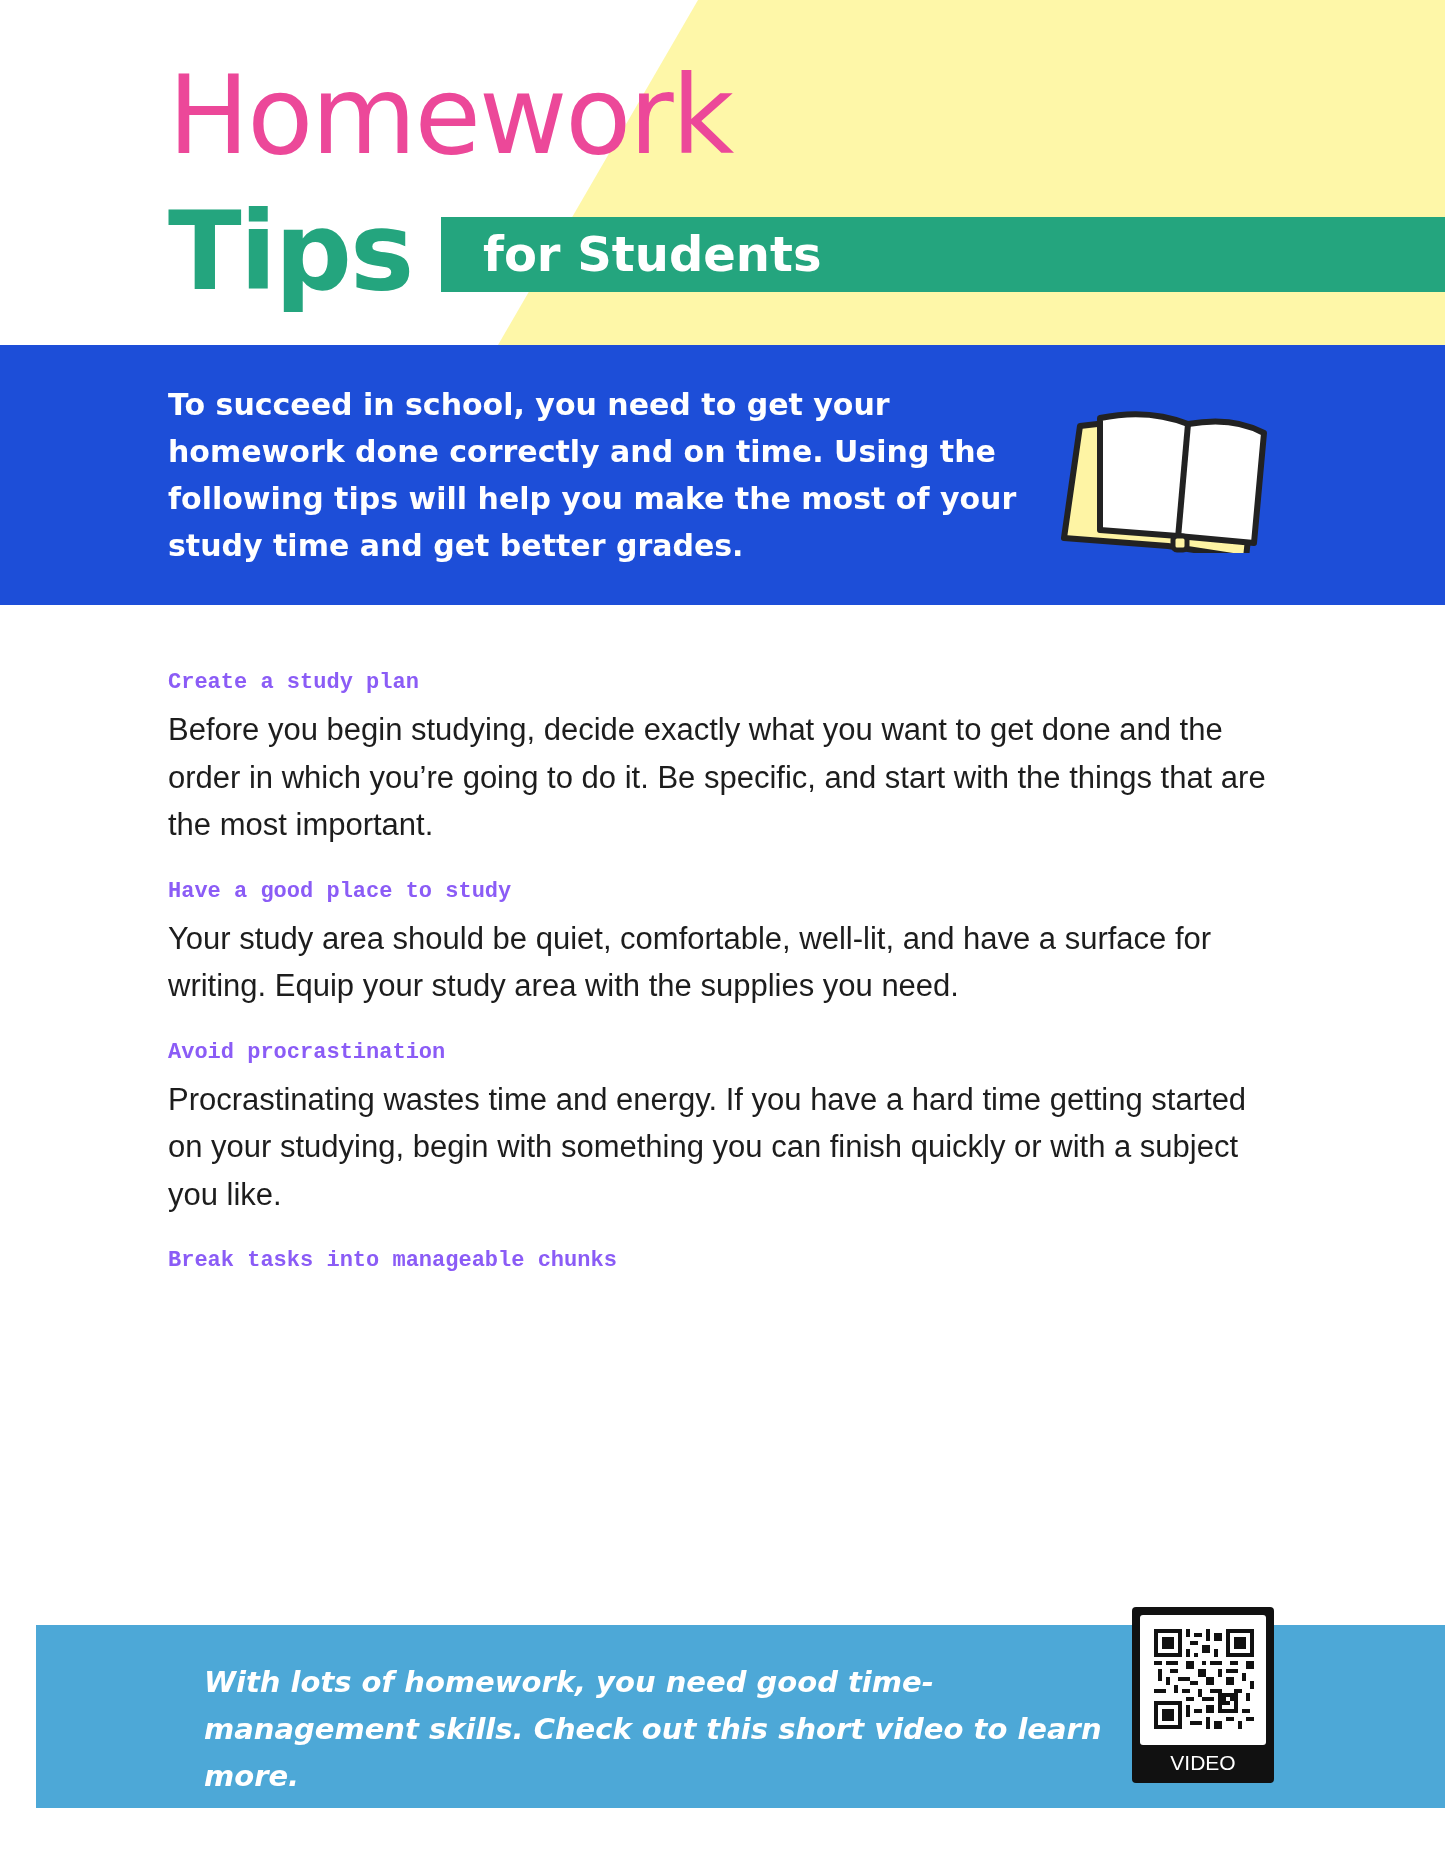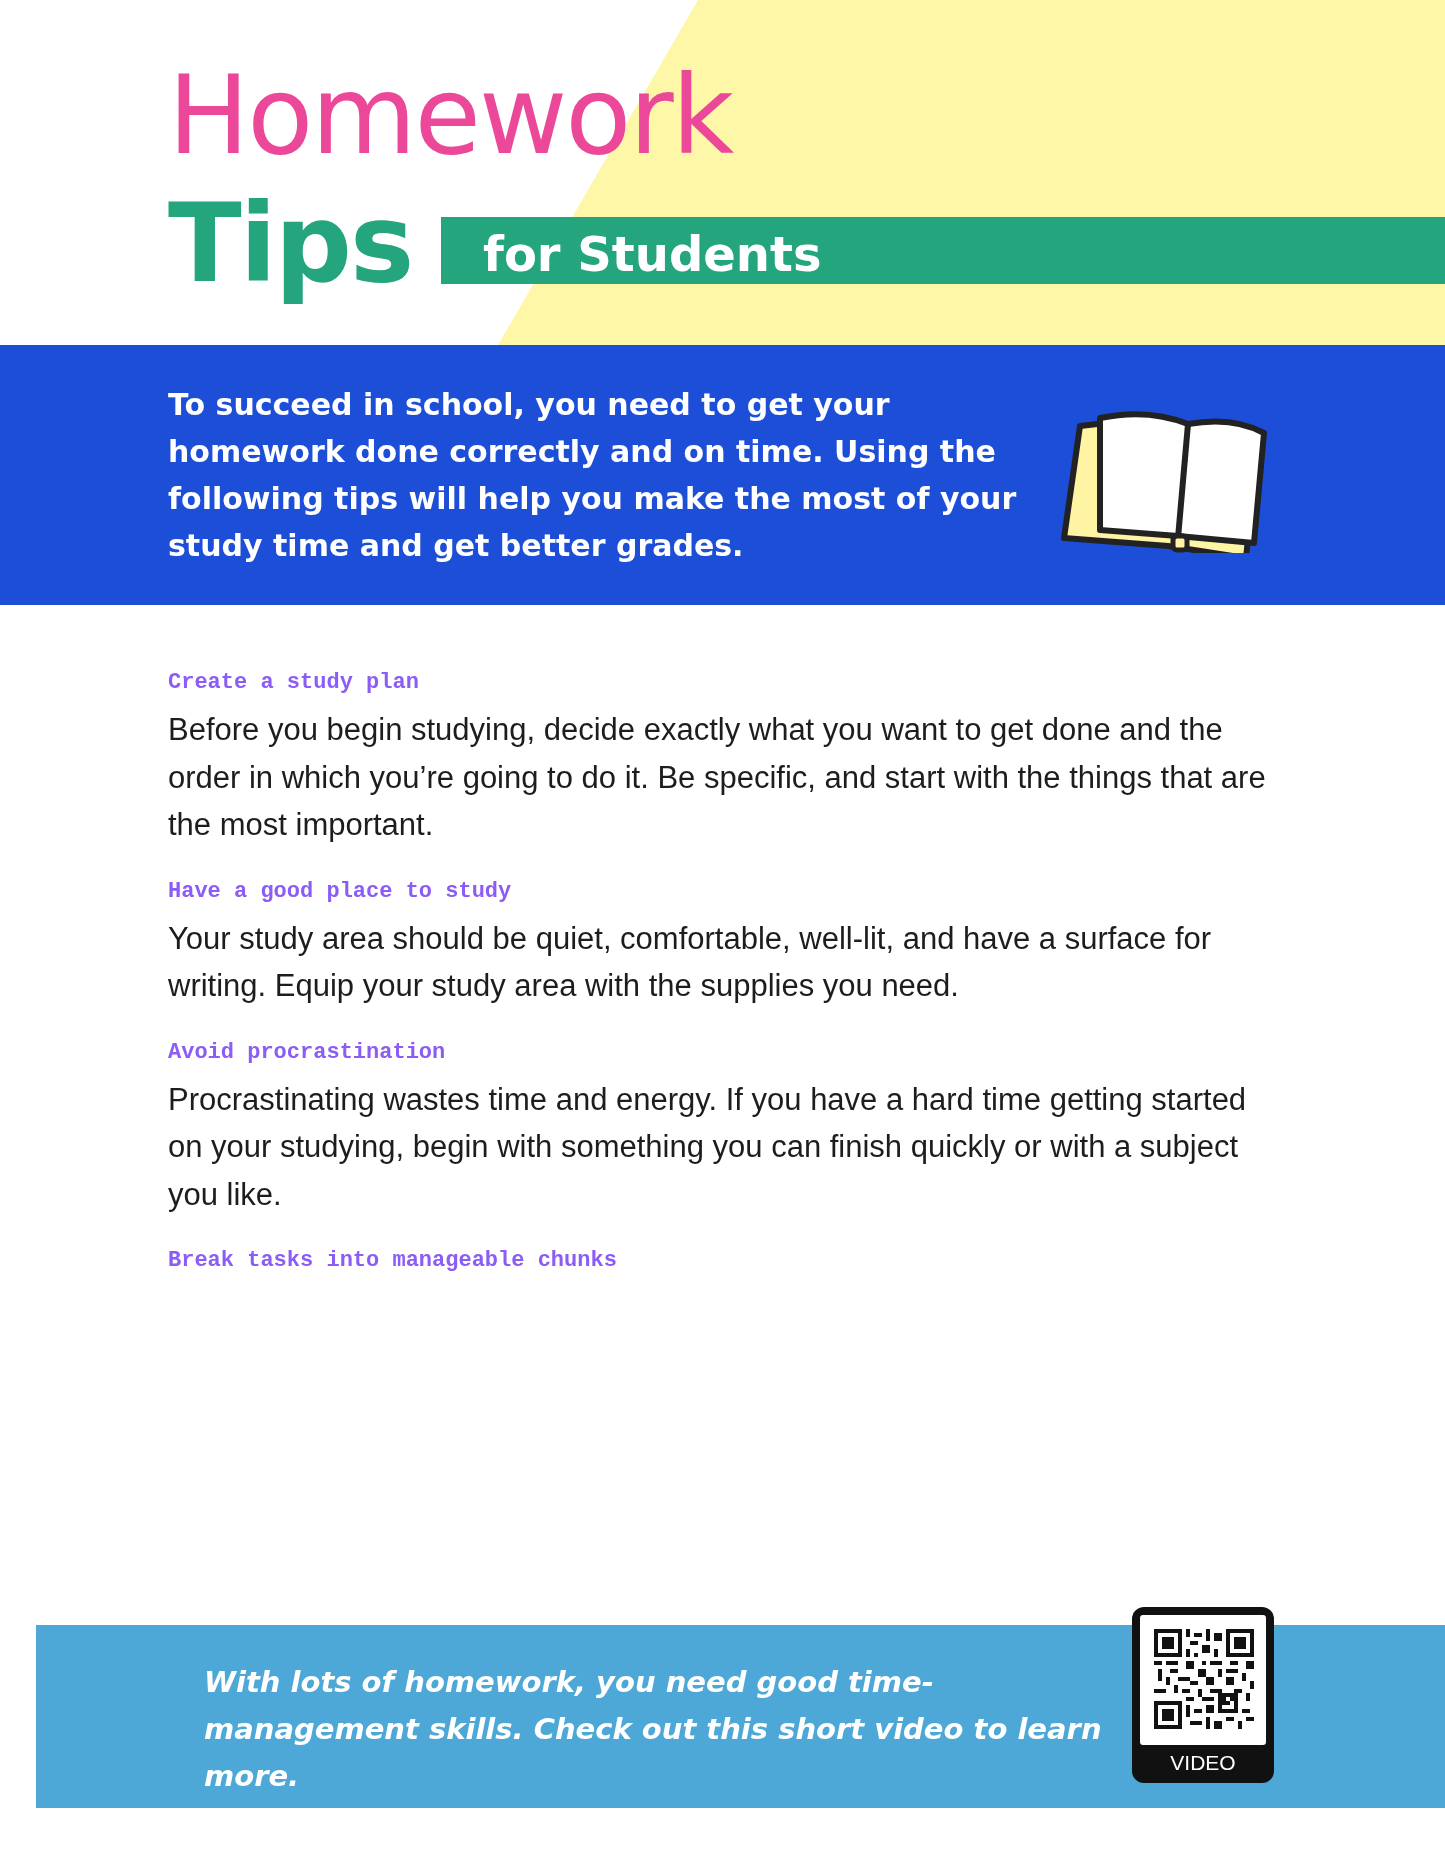--- a/index.html
+++ b/index.html
@@ -11,26 +11,26 @@
     position: absolute; left: 0; top: 0; width: 1445px; height: 345px;
     background: #fef7a8;
     clip-path: polygon(698px 0, 1445px 0, 1445px 345px, 498px 345px);
   }
   .title-line1 {
     position: absolute; left: 168px; top: 62px;
     font-family: "DejaVu Sans", sans-serif; font-weight: normal;
     font-size: 108px; line-height: 1; color: #ec4899; letter-spacing: -2px;
   }
   .title-line2 {
-    position: absolute; left: 168px; top: 190px;
+    position: absolute; left: 168px; top: 198px;
     font-family: "DejaVu Sans", sans-serif; font-weight: bold;
     font-size: 108px; line-height: 1; color: #24a57e; letter-spacing: -2px;
   }
   .subtitle-bar {
-    position: absolute; left: 441px; top: 217px; width: 1004px; height: 67px;
+    position: absolute; left: 441px; top: 217px; width: 1004px; height: 75px;
     background: #24a57e;
   }
   .subtitle-text {
     position: absolute; left: 42px; top: 10px;
     font-family: "DejaVu Sans", sans-serif; font-weight: bold;
     font-size: 48px; line-height: 54px; color: #ffffff;
   }
 
   .intro-band {
     position: absolute; left: 0; top: 345px; width: 1445px; height: 260px;
@@ -59,21 +59,21 @@
     background: #4da8d7;
     margin-left: 36px;
   }
   .footer-text {
     position: absolute; left: 168px; top: 34px; width: 920px;
     font-family: "DejaVu Sans", sans-serif; font-weight: bold; font-style: italic;
     font-size: 29px; line-height: 47px; color: #ffffff;
   }
   .qr-card {
     position: absolute; left: 1132px; top: 1607px; width: 142px; height: 176px;
-    background: #111111; border-radius: 12px;
+    background: #111111; border-radius: 4px;
   }
   .qr-white {
     position: absolute; left: 8px; top: 8px; width: 126px; height: 130px;
     background: #ffffff; border-radius: 3px;
   }
   .qr-svg { position: absolute; left: 14px; top: 14px; width: 100px; height: 100px; }
   .qr-label {
     position: absolute; left: 0; top: 143px; width: 142px; text-align: center;
     font-family: "Liberation Sans", sans-serif; font-size: 21px; line-height: 26px; color: #ffffff;
   }

